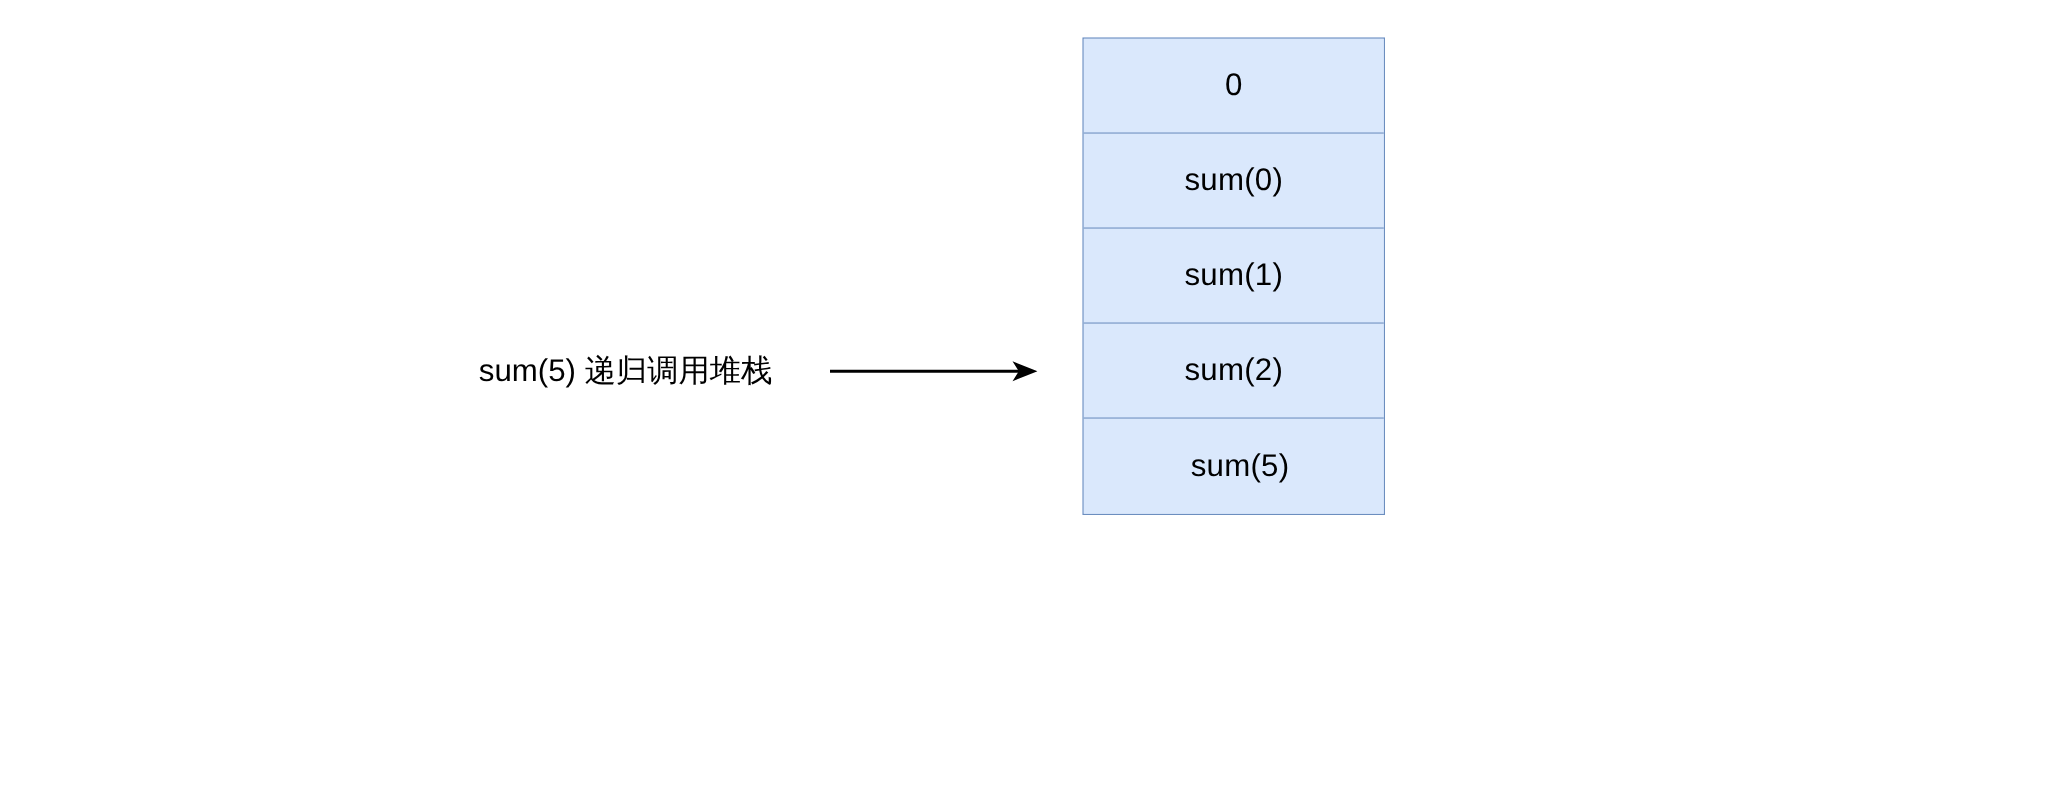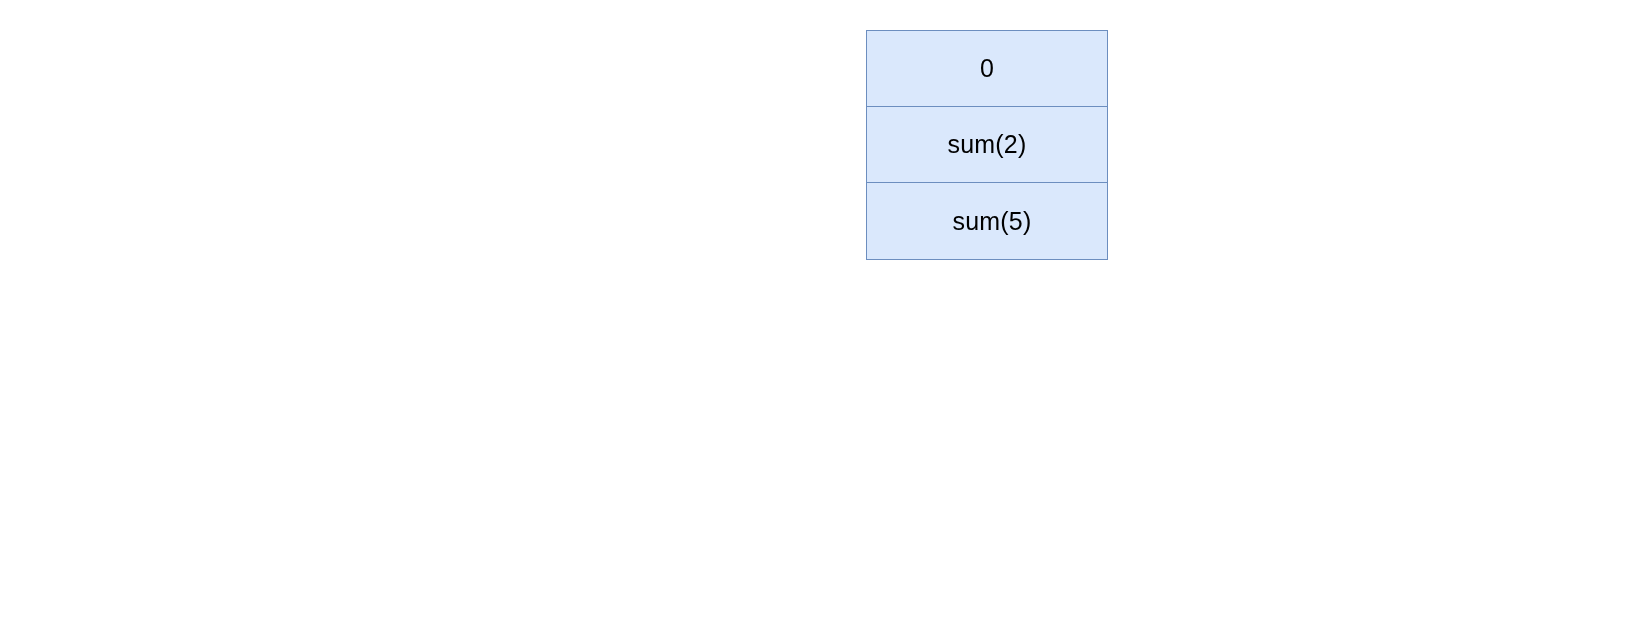--- a/index.html
+++ b/index.html
@@ -64,24 +64,37 @@
   .annotation-arrow {
     margin-left: 46px;
     display: block;
   }
 </style>
 </head>
 <body>
 
 <div id="canvas">
 
+  <div class="annotation">
+    <span class="annotation-label">sum(5) 递归调用堆栈</span>
+    <svg class="annotation-arrow" width="166" height="24" viewBox="0 0 166 24">
+      <line x1="0" y1="12" x2="152" y2="12" stroke="#000000" stroke-width="2.4"></line>
+      <polygon points="166,12 146,4 151,12 146,20" fill="#000000"></polygon>
+    </svg>
+  </div>
 
   <div class="stack">
     <div class="stack-frame">
       <span>0</span>
+    </div>
+    <div class="stack-frame">
+      <span>sum(0)</span>
+    </div>
+    <div class="stack-frame">
+      <span>sum(1)</span>
     </div>
     <div class="stack-frame">
       <span>sum(2)</span>
     </div>
     <div class="stack-frame">
       <span>sum(5)</span>
     </div>
   </div>
 
 </div>

